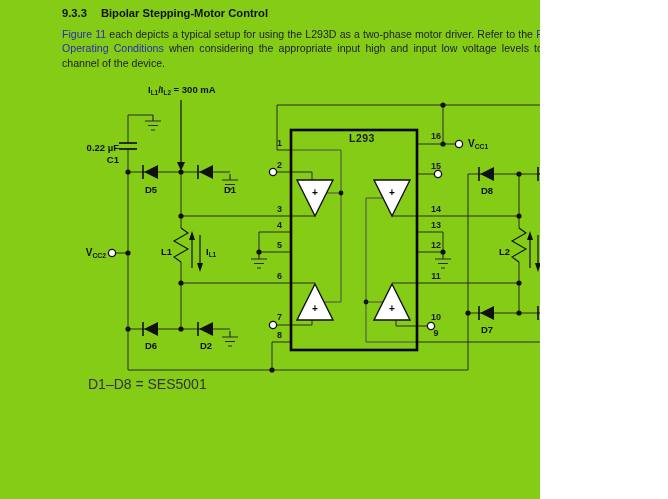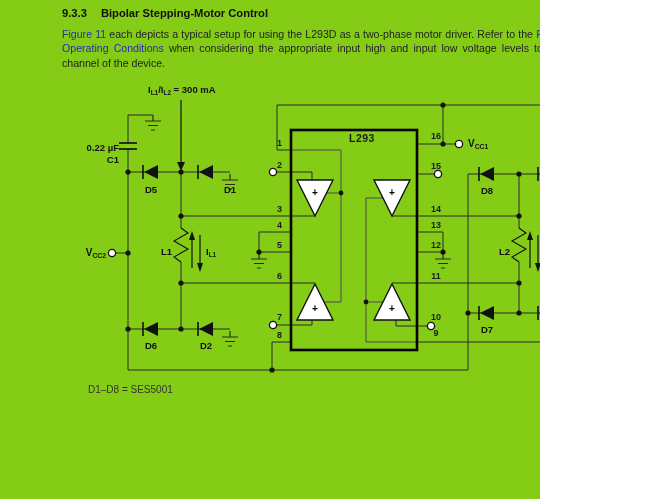--- a/index.html
+++ b/index.html
@@ -14,21 +14,21 @@
   .lnk.it{}
   
   .lbl{position:absolute;font-size:9.5px;font-weight:bold;color:#111;white-space:nowrap;}
   .lbl.right{text-align:right;}
   .lbl.center{text-align:center;}
   sub.s{font-size:0.68em;vertical-align:-0.28em;}
   .pinL{position:absolute;left:252px;width:30px;text-align:right;font-size:9px;font-weight:bold;}
   .pinR{position:absolute;left:421px;width:30px;text-align:center;font-size:9px;font-weight:bold;}
   #ic-label{position:absolute;left:299px;top:132px;width:126px;text-align:center;
             font-size:10.5px;font-weight:bold;letter-spacing:0.5px;}
-  #note{position:absolute;left:88px;top:384px;font-size:10px;color:#333;}
+  #note{position:absolute;left:88px;top:376px;font-size:14px;color:#333;}
   #caption{position:absolute;left:9px;top:402px;width:650px;text-align:center;
            font-size:10.6px;font-weight:bold;white-space:pre;color:#111;}
   svg{position:absolute;left:0;top:0;}
   .plus{font-size:10px;font-weight:bold;font-family:"Liberation Sans",sans-serif;}
 </style>
 </head>
 <body>
 
 <div id="page">
 

